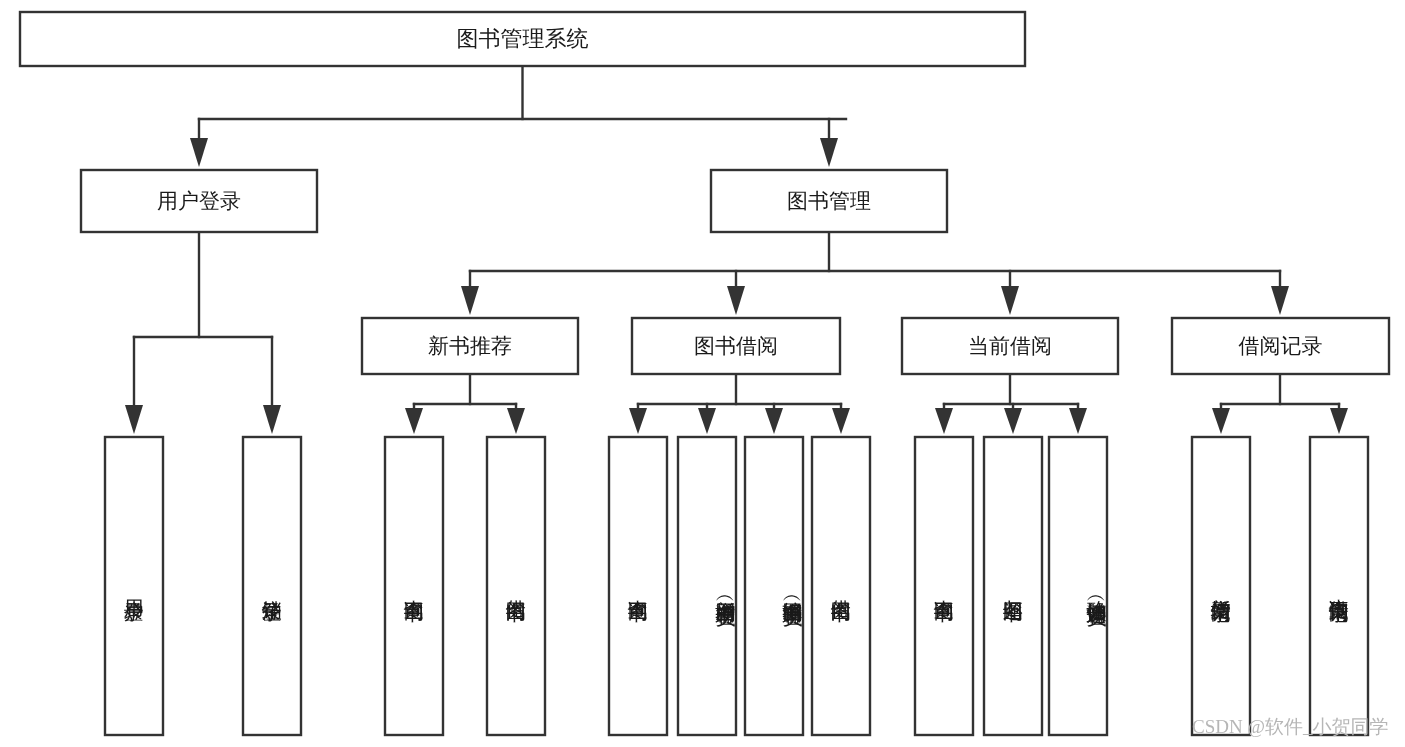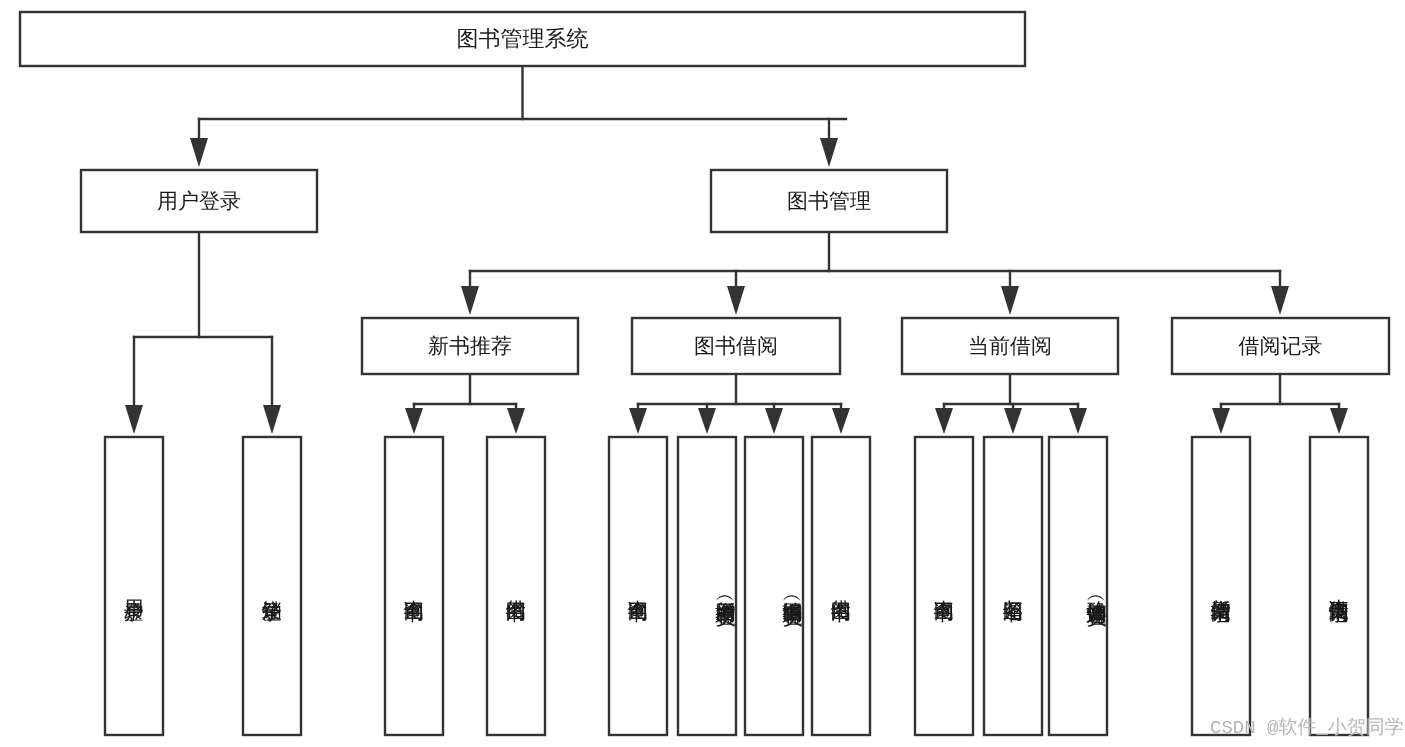--- a/index.html
+++ b/index.html
@@ -64,26 +64,25 @@
     align-items: flex-start;
     justify-content: center;
     white-space: nowrap;
     pointer-events: none;
   }
   .vlabel.centered {
     align-items: center;
   }
   .watermark {
     position: absolute;
-    font-family: Liberation Mono, monospace;
+    font-family: Liberation Serif, serif;
     font-size: 19px;
     color: #b6b6b6;
     white-space: nowrap;
     pointer-events: none;
-    padding-left: 18px;
   }
 </style>
 </head>
 <body>
 
 <div id="diagram-root">
 
   <svg class="tree-canvas" viewBox="0 0 1405 747">
     <defs></defs>
 

